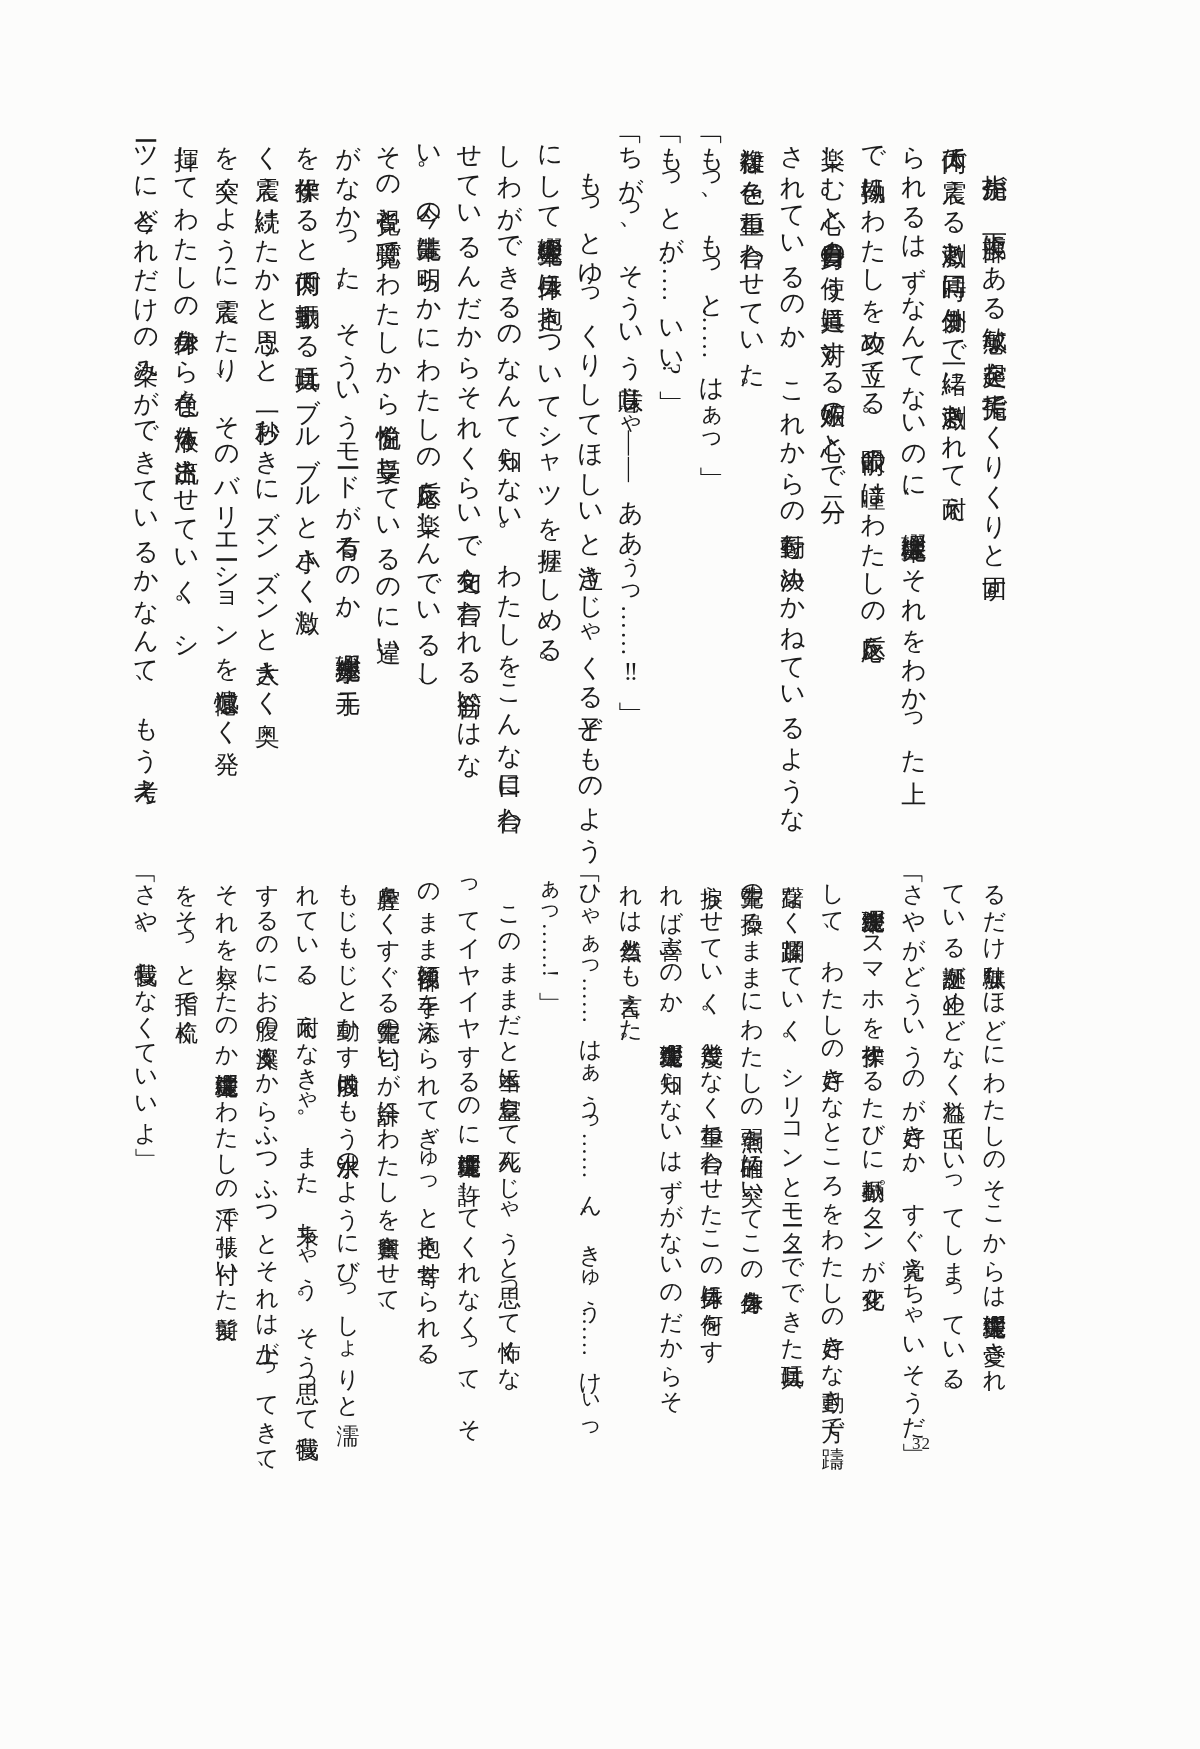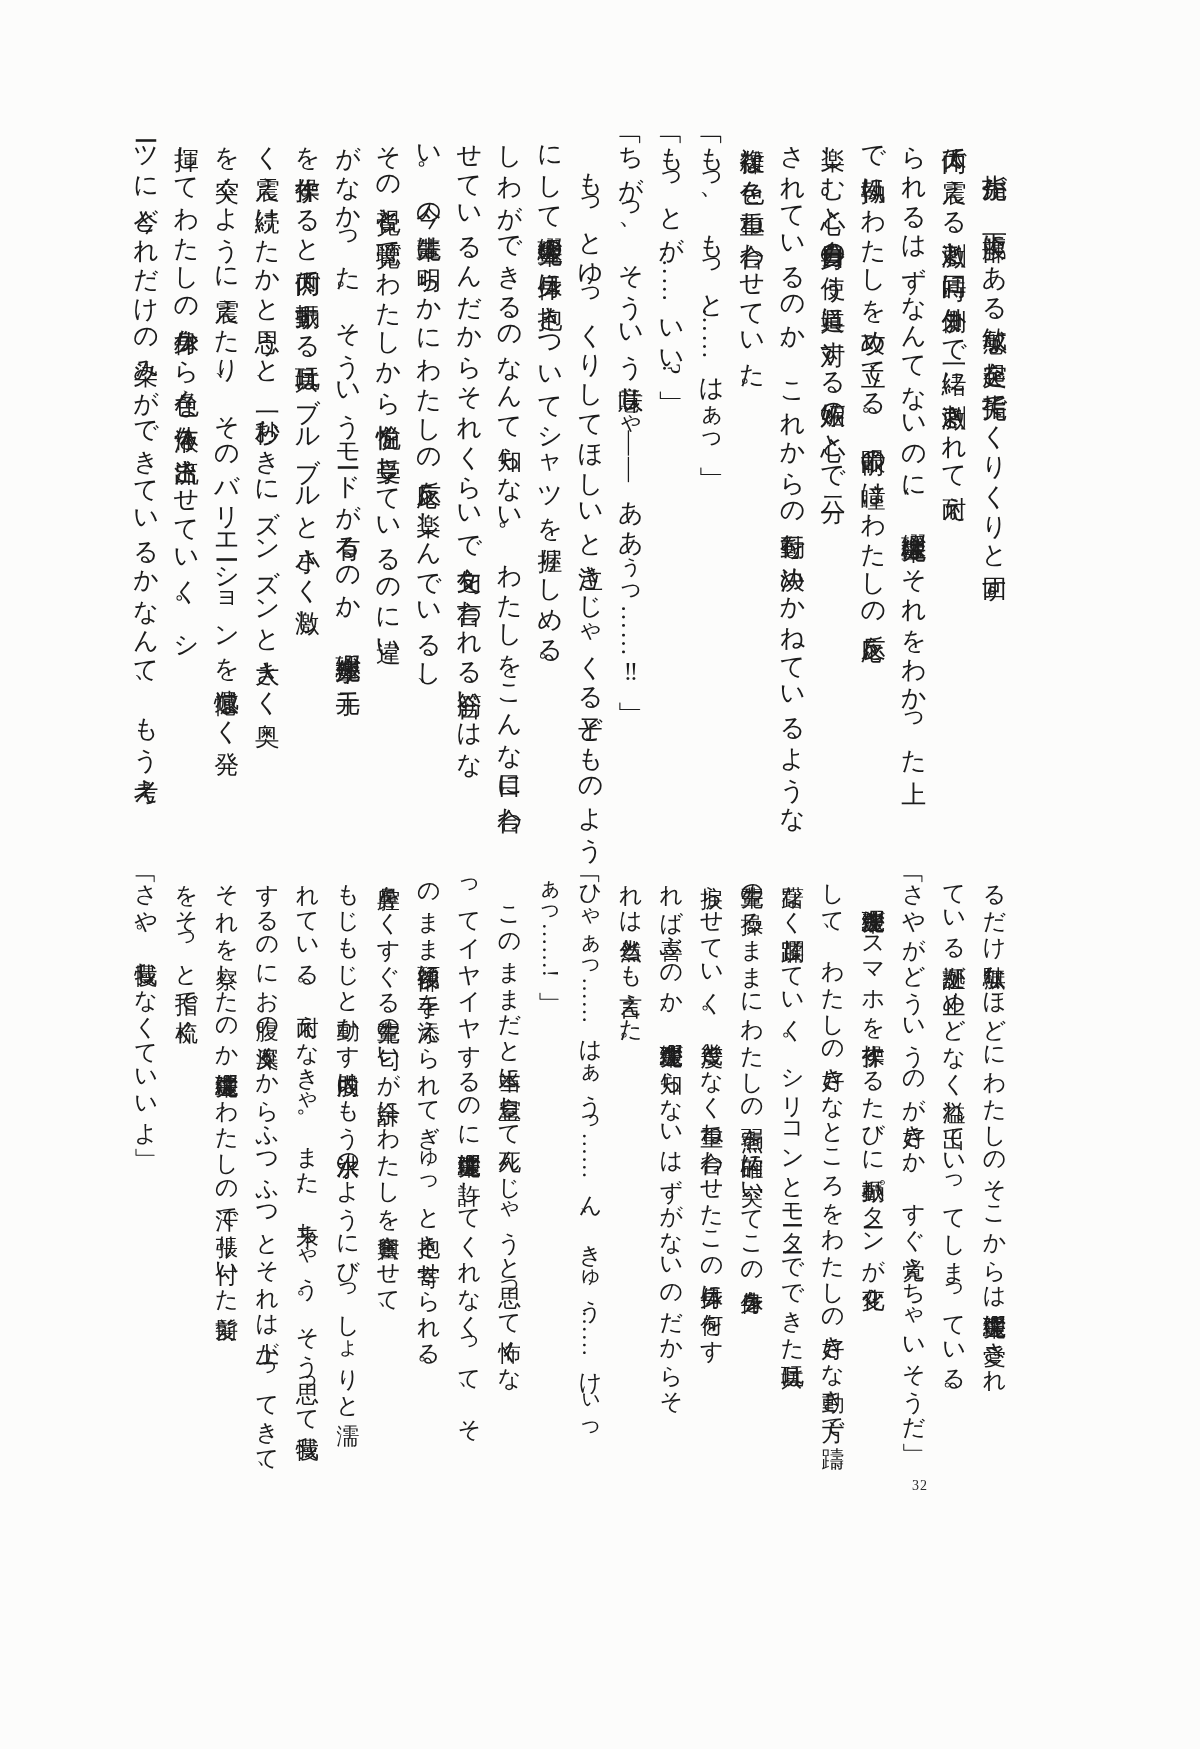--- a/index.html
+++ b/index.html
@@ -42,23 +42,23 @@
     right: 186px;
     height: 628px;
     font-size: 23px;
     letter-spacing: 0.5px;
   }
   .block-bottom .tcol {
     line-height: 40.4px;
   }
   .page-number {
     position: absolute;
-    top: 1478px;
+    top: 1434px;
     left: 912px;
-    font-size: 14px;
+    font-size: 17px;
     letter-spacing: 1px;
     color: #2a2a2a;
   }
 </style>
 </head>
 <body>
 
 <div class="page">
 
   <div class="vblock block-top">

